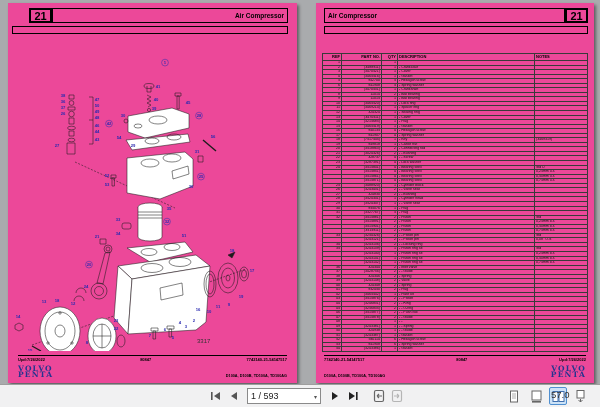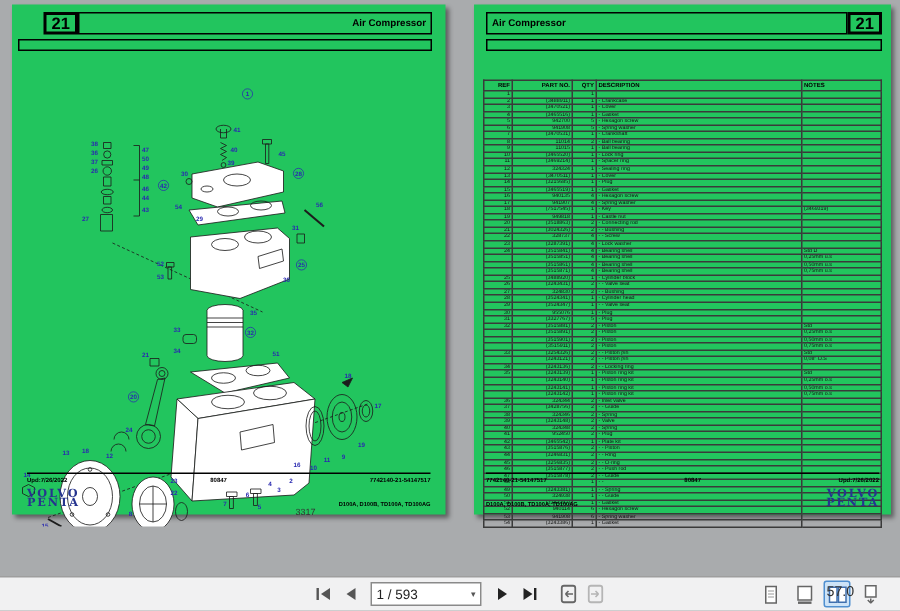--- a/index.html
+++ b/index.html
@@ -1,18 +1,18 @@
 <!DOCTYPE html>
 <html><head>
 <meta charset="utf-8">
 <style>
   html,body{margin:0;padding:0;}
   body{width:600px;height:407px;background:#a9abad;overflow:hidden;
        font-family:"Liberation Sans",sans-serif;position:relative;}
-  .page{position:absolute;top:3px;height:340px;background:#22c55e;
+  .page{position:absolute;top:3px;height:380px;background:#ec4899;
         box-shadow:2px 2px 3px rgba(0,0,0,.45);}
   #page-left{left:8px;width:289px;}
   #page-right{left:316px;width:278px;}
   
   .hdr{position:absolute;top:5px;height:15px;display:flex;}
   #page-left .hdr{left:21px;right:9px;}
   #page-right .hdr{left:8px;right:6px;}
   .numbox{width:23px;border:2px solid #000;font-weight:bold;font-size:11px;
           display:flex;align-items:center;justify-content:center;box-sizing:border-box;}
   .titlebar{flex:1;border:1px solid #000;box-sizing:border-box;font-weight:bold;

